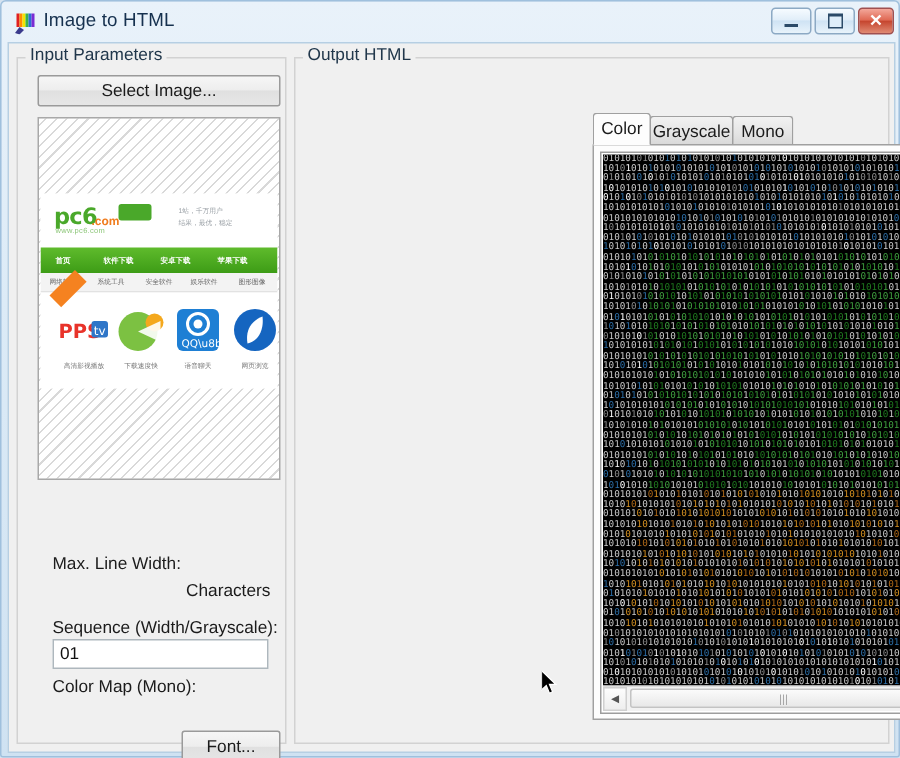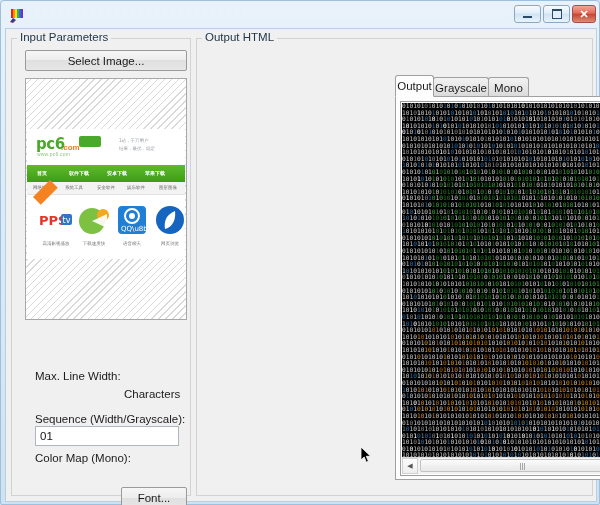--- a/index.html
+++ b/index.html
@@ -370,20 +370,21 @@
       <svg width="16" height="16" viewBox="0 0 16 16">
         <rect x="2" y="2" width="2" height="9" fill="#e02020"></rect>
         <rect x="4" y="2" width="2" height="9" fill="#ff8c00"></rect>
         <rect x="6" y="2" width="2" height="9" fill="#f2e500"></rect>
         <rect x="8" y="2" width="2" height="9" fill="#3cb44b"></rect>
         <rect x="10" y="2" width="2" height="9" fill="#2b6fd4"></rect>
         <rect x="12" y="2" width="2" height="9" fill="#7b2bd4"></rect>
         <path d="M1 15 L4 11 L7 13 L4 16 Z" fill="#3a3a8c"></path>
       </svg>
     </div>
+    <div id="title-text">Image to HTML</div>
 
     <div class="winbtn" id="btn-min">
       <div class="wb-glyph">
           <div class="minbar"></div>
         </div>
     </div>
     <div class="winbtn" id="btn-max">
       <div class="wb-glyph">
           <div class="maxbox"></div>
         </div>
@@ -476,21 +477,21 @@
       <div class="fld-label" id="lbl-colormap">Color Map (Mono):</div>
 
       <div class="btn" id="font-btn">Font...</div>
     </div>
 
     <div class="group" id="grp-output">
       <div class="group-border"></div>
       <div class="group-title">Output HTML</div>
 
       <div id="tabstrip">
-        <div class="tab selected" id="tab-color">Output</div>
+        <div class="tab selected" id="tab-color">Color</div>
         <div class="tab" id="tab-gray">Grayscale</div>
         <div class="tab" id="tab-mono">Mono</div>
       </div>
 
       <div id="tabpanel">
         <div id="viewer">
           <div id="codearea">
             <div id="codetext"><span style="color:#c8c8c8">010101</span><span style="color:#8a8a8a">01</span><span style="color:#c8c8c8">010</span><span style="color:#2d6fa8">1</span><span style="color:#c8c8c8">0</span><span style="color:#2d6fa8">1</span><span style="color:#c8c8c8">0</span><span style="color:#2d6fa8">1</span><span style="color:#c8c8c8">0101</span><span style="color:#8a8a8a">0</span><span style="color:#c8c8c8">10</span><span style="color:#2d6fa8">1</span><span style="color:#c8c8c8">01010101</span><span style="color:#ffffff">0</span><span style="color:#c8c8c8">1010101010101</span><span style="color:#8a8a8a">0</span><span style="color:#c8c8c8">10</span><span style="color:#8a8a8a">1</span><span style="color:#c8c8c8">0101</span>
 <span style="color:#c8c8c8">101</span><span style="color:#8a8a8a">0</span><span style="color:#ffffff">1</span><span style="color:#c8c8c8">010</span><span style="color:#2d6fa8">1</span><span style="color:#c8c8c8">0101</span><span style="color:#2d6fa8">0</span><span style="color:#c8c8c8">10101</span><span style="color:#2d6fa8">0</span><span style="color:#c8c8c8">10</span><span style="color:#ffffff">1</span><span style="color:#8a8a8a">0</span><span style="color:#c8c8c8">101</span><span style="color:#2d6fa8">0</span><span style="color:#c8c8c8">1</span><span style="color:#2d6fa8">0</span><span style="color:#c8c8c8">101</span><span style="color:#2d6fa8">0</span><span style="color:#c8c8c8">1010</span><span style="color:#2d6fa8">1</span><span style="color:#8a8a8a">0</span><span style="color:#c8c8c8">10101</span><span style="color:#2d6fa8">0</span><span style="color:#c8c8c8">10</span><span style="color:#8a8a8a">1</span><span style="color:#c8c8c8">010</span><span style="color:#2d6fa8">1</span><span style="color:#c8c8c8">0101010101</span>
 <span style="color:#c8c8c8">0</span><span style="color:#8a8a8a">1</span><span style="color:#c8c8c8">0101</span><span style="color:#2d6fa8">0</span><span style="color:#c8c8c8">1</span><span style="color:#ffffff">0</span><span style="color:#8a8a8a">1</span><span style="color:#c8c8c8">0</span><span style="color:#8a8a8a">1</span><span style="color:#2d6fa8">0</span><span style="color:#c8c8c8">10101</span><span style="color:#2d6fa8">0</span><span style="color:#c8c8c8">10</span><span style="color:#8a8a8a">1</span><span style="color:#c8c8c8">0101</span><span style="color:#2d6fa8">01</span><span style="color:#ffffff">0</span><span style="color:#8a8a8a">1</span><span style="color:#c8c8c8">0101</span><span style="color:#ffffff">01</span><span style="color:#c8c8c8">0101010</span><span style="color:#2d6fa8">1</span><span style="color:#c8c8c8">01</span><span style="color:#8a8a8a">010</span><span style="color:#c8c8c8">10</span><span style="color:#8a8a8a">1</span><span style="color:#c8c8c8">010</span>

